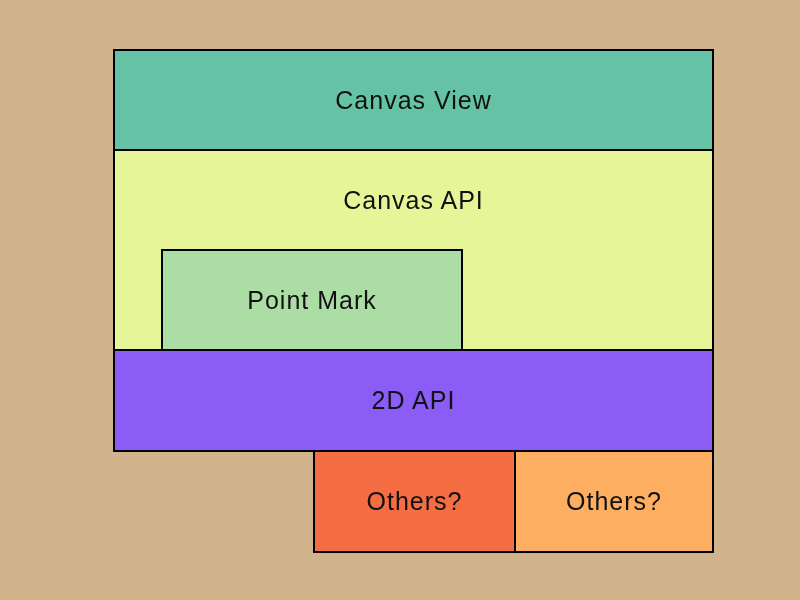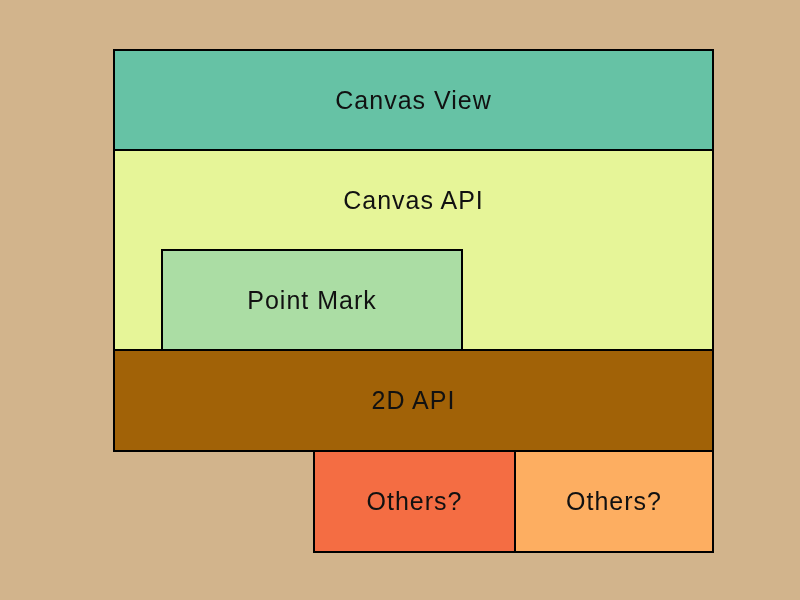--- a/index.html
+++ b/index.html
@@ -64,21 +64,21 @@
     <div class="box box-canvas-api" style="background-color: rgb(230, 245, 152);">
       <div class="label-strip">
         <span class="layer-label">Canvas API</span>
       </div>
     </div>
 
     <div class="box box-point-mark" style="background-color: rgb(171, 221, 164);">
       <span class="layer-label">Point Mark</span>
     </div>
 
-    <div class="box box-2d-api" style="background-color: #a16207;">
+    <div class="box box-2d-api" style="background-color: #8b5cf6;">
       <span class="layer-label">2D API</span>
     </div>
 
 
     <div class="box box-others-mid" style="background-color: rgb(244, 109, 67);">
       <span class="layer-label">Others?</span>
     </div>
 
     <div class="box box-others-right" style="background-color: rgb(253, 174, 97);">
       <span class="layer-label">Others?</span>

